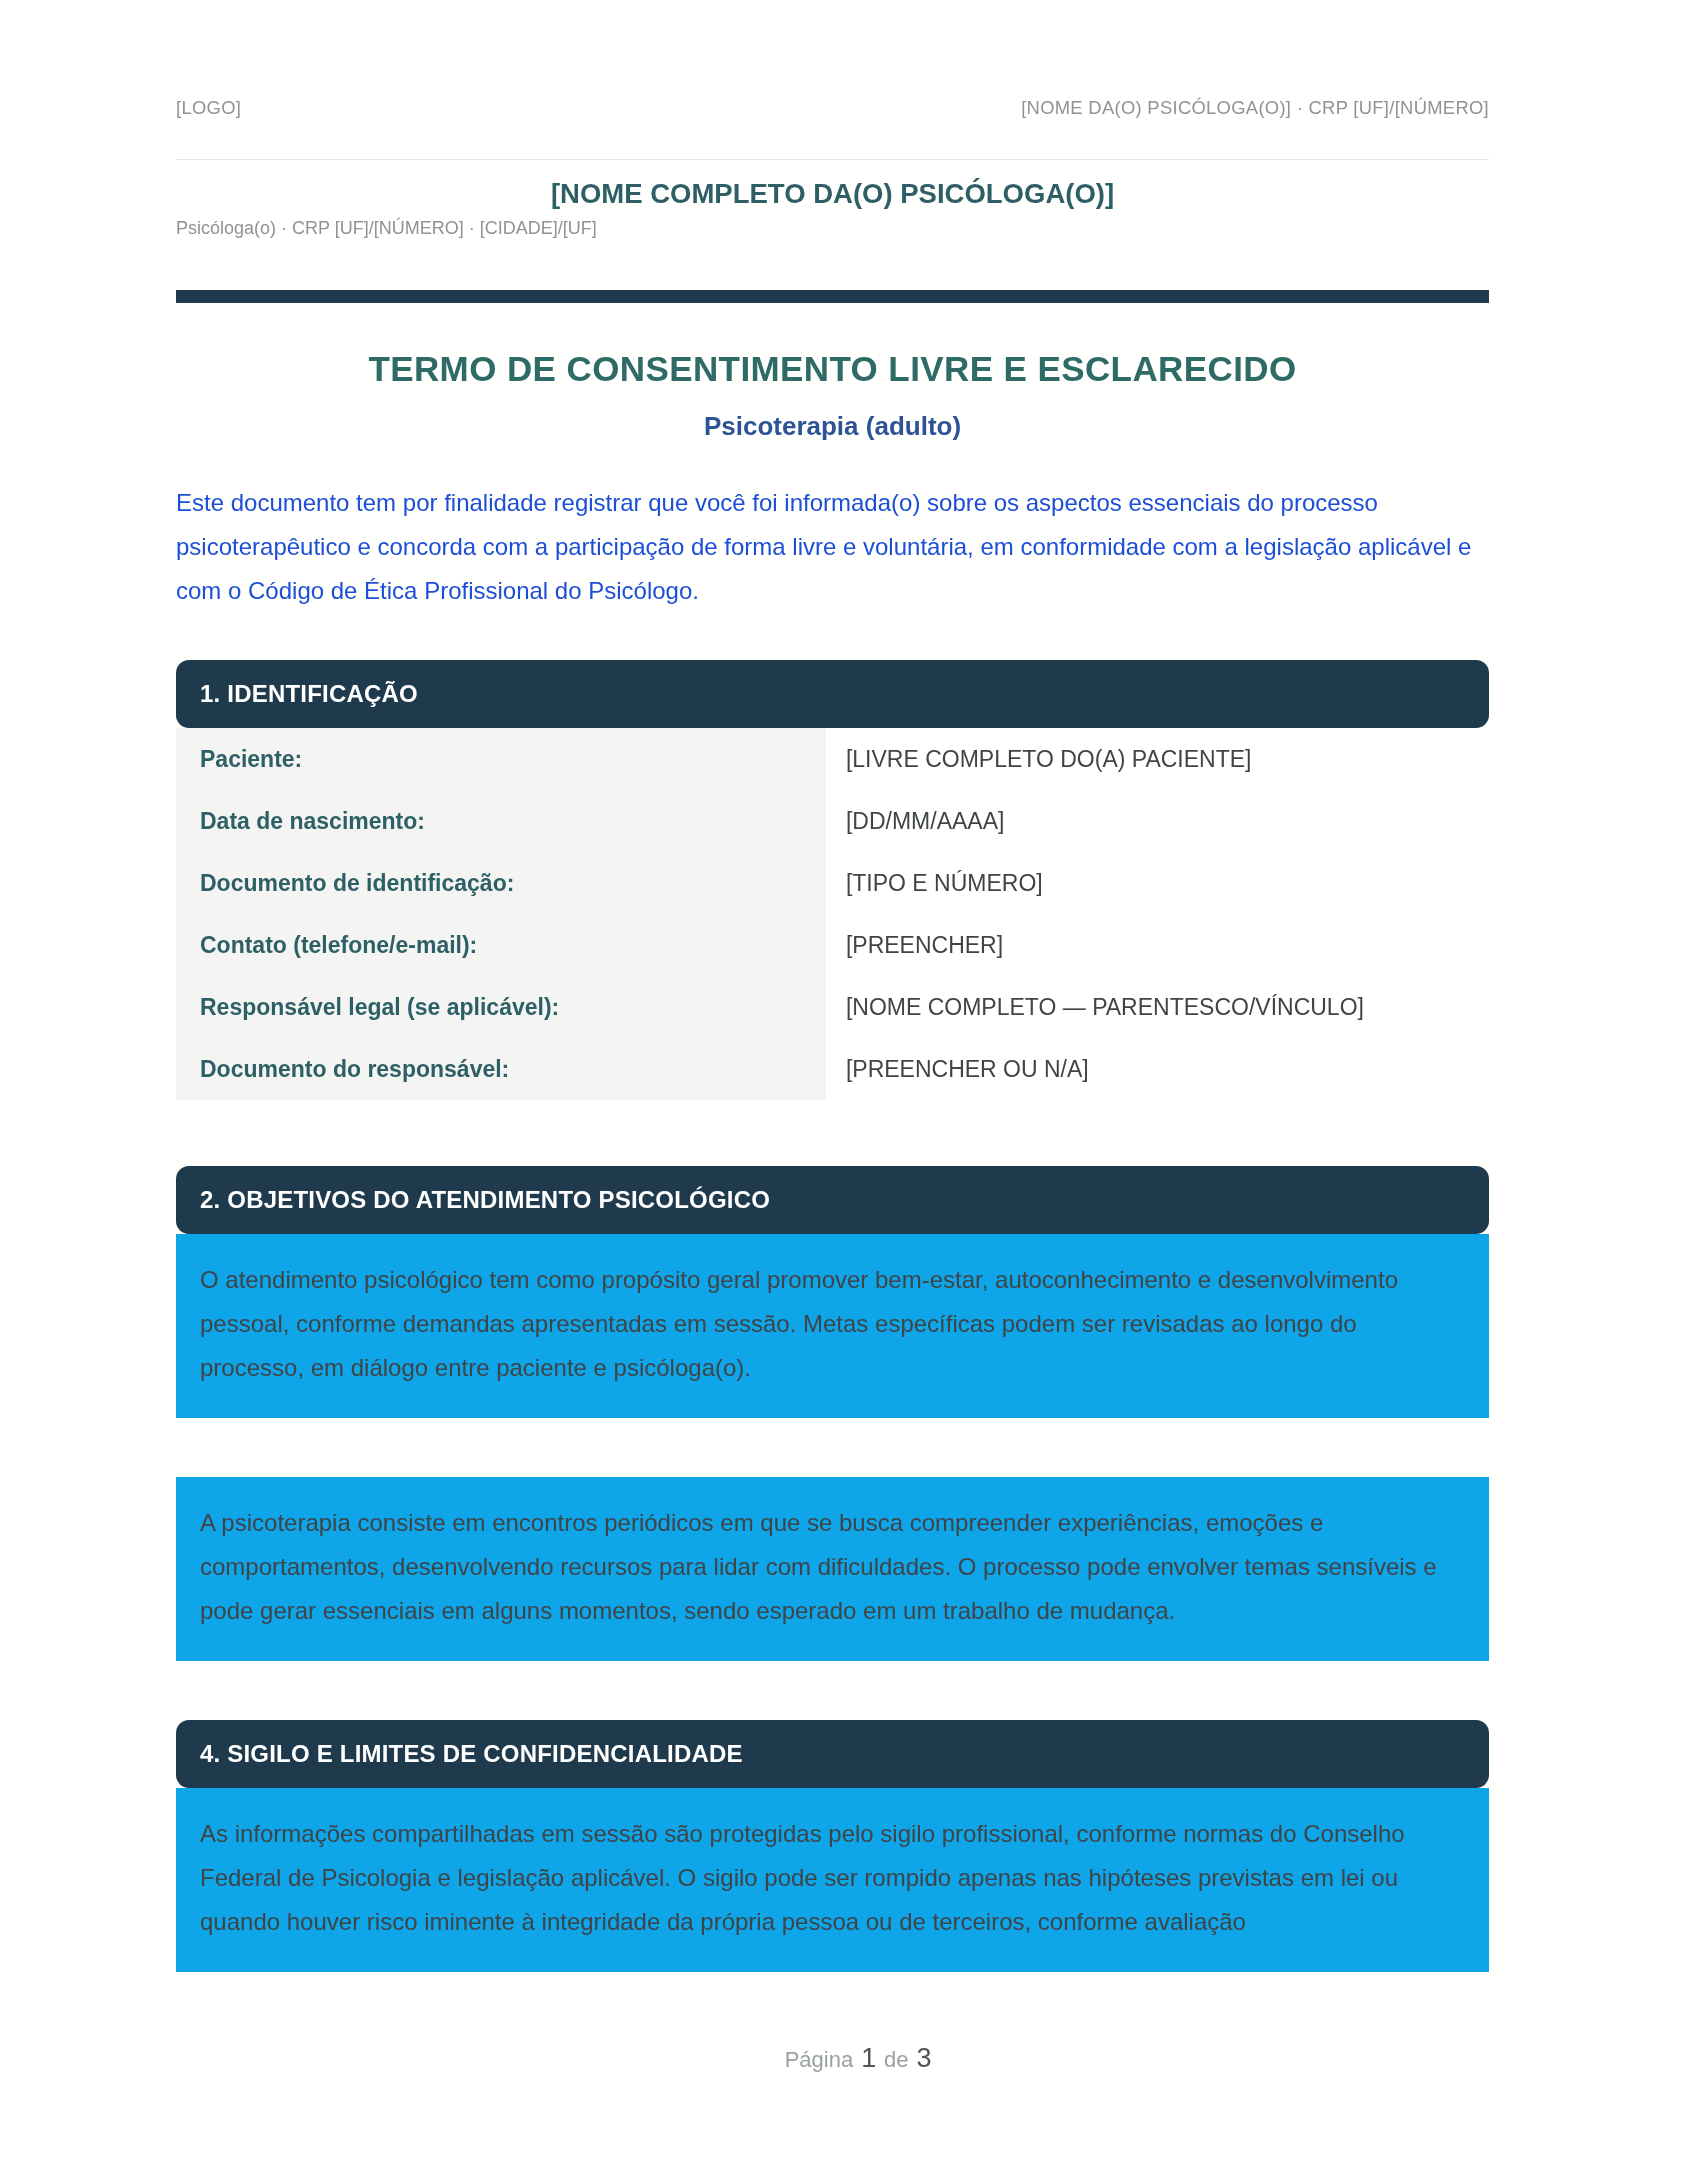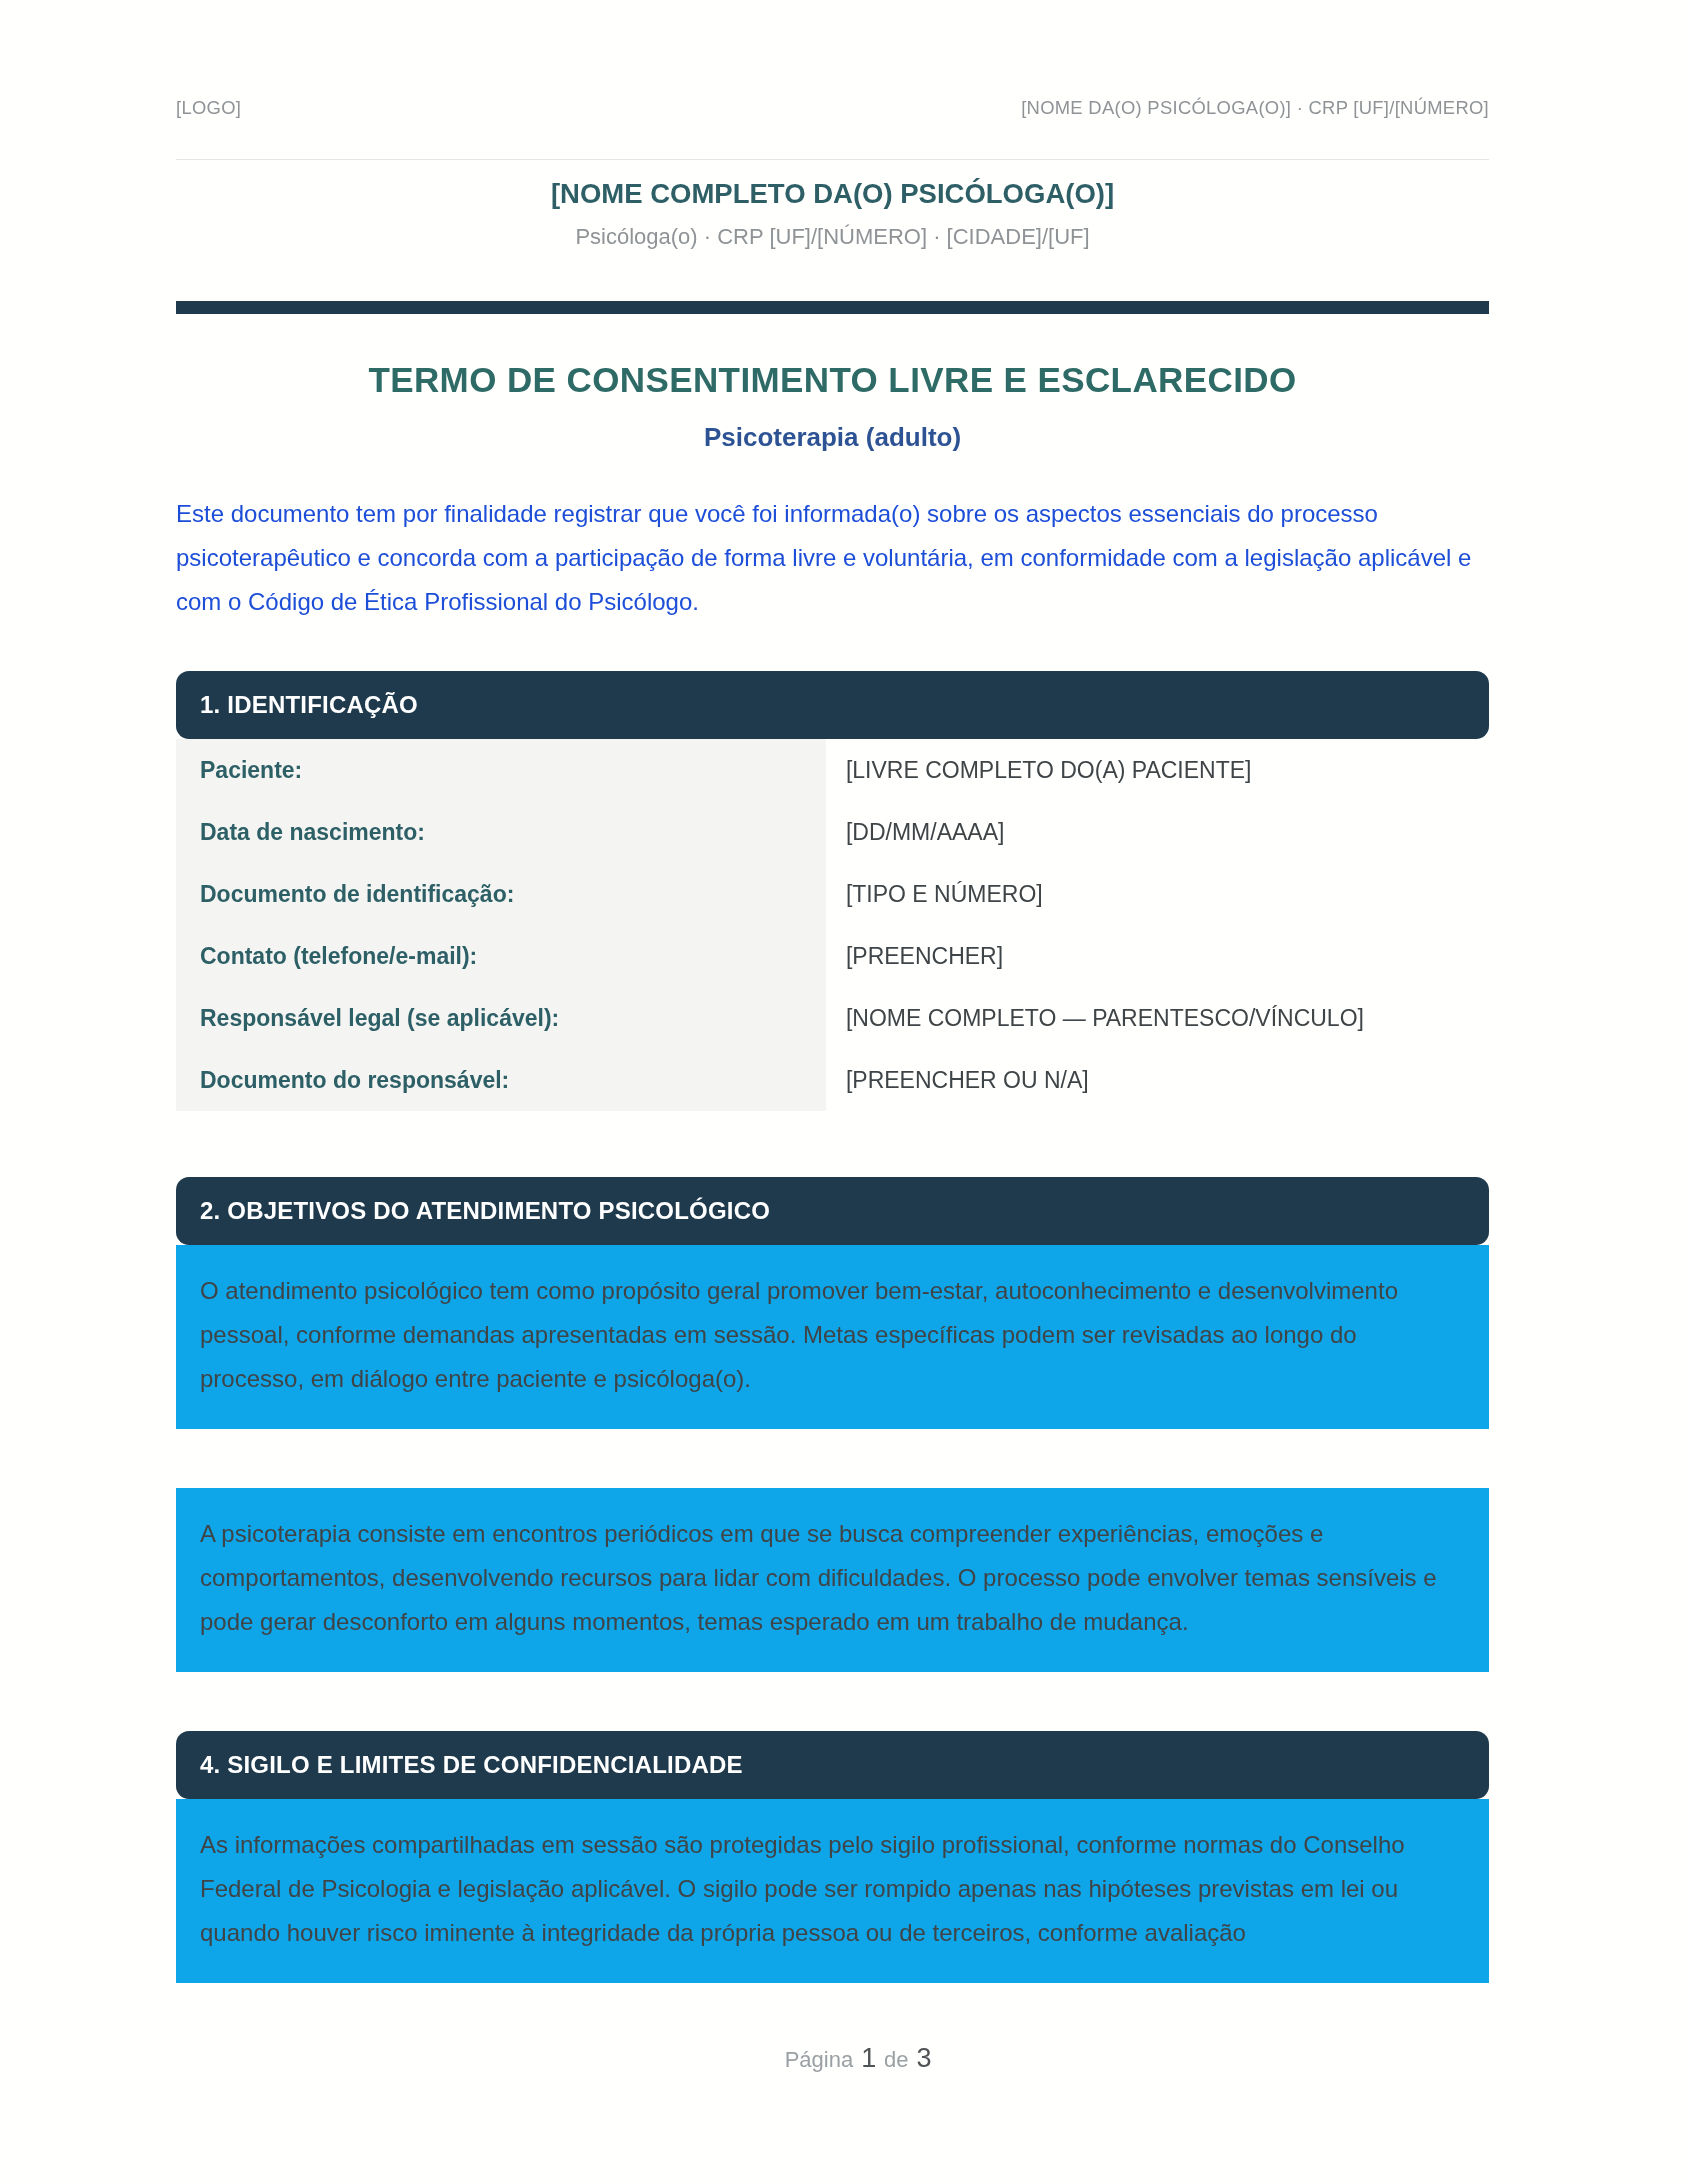--- a/index.html
+++ b/index.html
@@ -36,24 +36,23 @@
 
   
   .pro-name {
     margin-top: 18.4px;
     text-align: center;
     color: #2e5f66;
     font-size: 27.5px;
     font-weight: bold;
   }
   .pro-credentials {
-    margin-top: 14px;
-    text-align: center;
+    margin-top: 8px;
     color: #8f9396;
-    font-size: 22px;
+    font-size: 18px;
   }
 
   .divider-bar {
     margin-top: 51px;
     height: 13px;
     background: #1e3a4c;
   }
 
   
   .doc-title {
@@ -199,21 +198,21 @@
         </div>
       </div>
     </div>
 
     <div class="text-section first-gap">
       <div class="section-header">2. OBJETIVOS DO ATENDIMENTO PSICOLÓGICO</div>
       <div class="section-body">O atendimento psicológico tem como propósito geral promover bem-estar, autoconhecimento e desenvolvimento pessoal, conforme demandas apresentadas em sessão. Metas específicas podem ser revisadas ao longo do processo, em diálogo entre paciente e psicóloga(o).</div>
     </div>
 
     <div class="text-section">
-      <div class="section-body">A psicoterapia consiste em encontros periódicos em que se busca compreender experiências, emoções e comportamentos, desenvolvendo recursos para lidar com dificuldades. O processo pode envolver temas sensíveis e pode gerar desconforto em alguns momentos, temas esperado em um trabalho de mudança.</div>
+      <div class="section-body">A psicoterapia consiste em encontros periódicos em que se busca compreender experiências, emoções e comportamentos, desenvolvendo recursos para lidar com dificuldades. O processo pode envolver temas sensíveis e pode gerar essenciais em alguns momentos, sendo esperado em um trabalho de mudança.</div>
     </div>
 
     <div class="text-section">
       <div class="section-header">4. SIGILO E LIMITES DE CONFIDENCIALIDADE</div>
       <div class="section-body">As informações compartilhadas em sessão são protegidas pelo sigilo profissional, conforme normas do Conselho Federal de Psicologia e legislação aplicável. O sigilo pode ser rompido apenas nas hipóteses previstas em lei ou quando houver risco iminente à integridade da própria pessoa ou de terceiros, conforme avaliação</div>
     </div>
 
   </div>
 
   <div class="page-footer">

